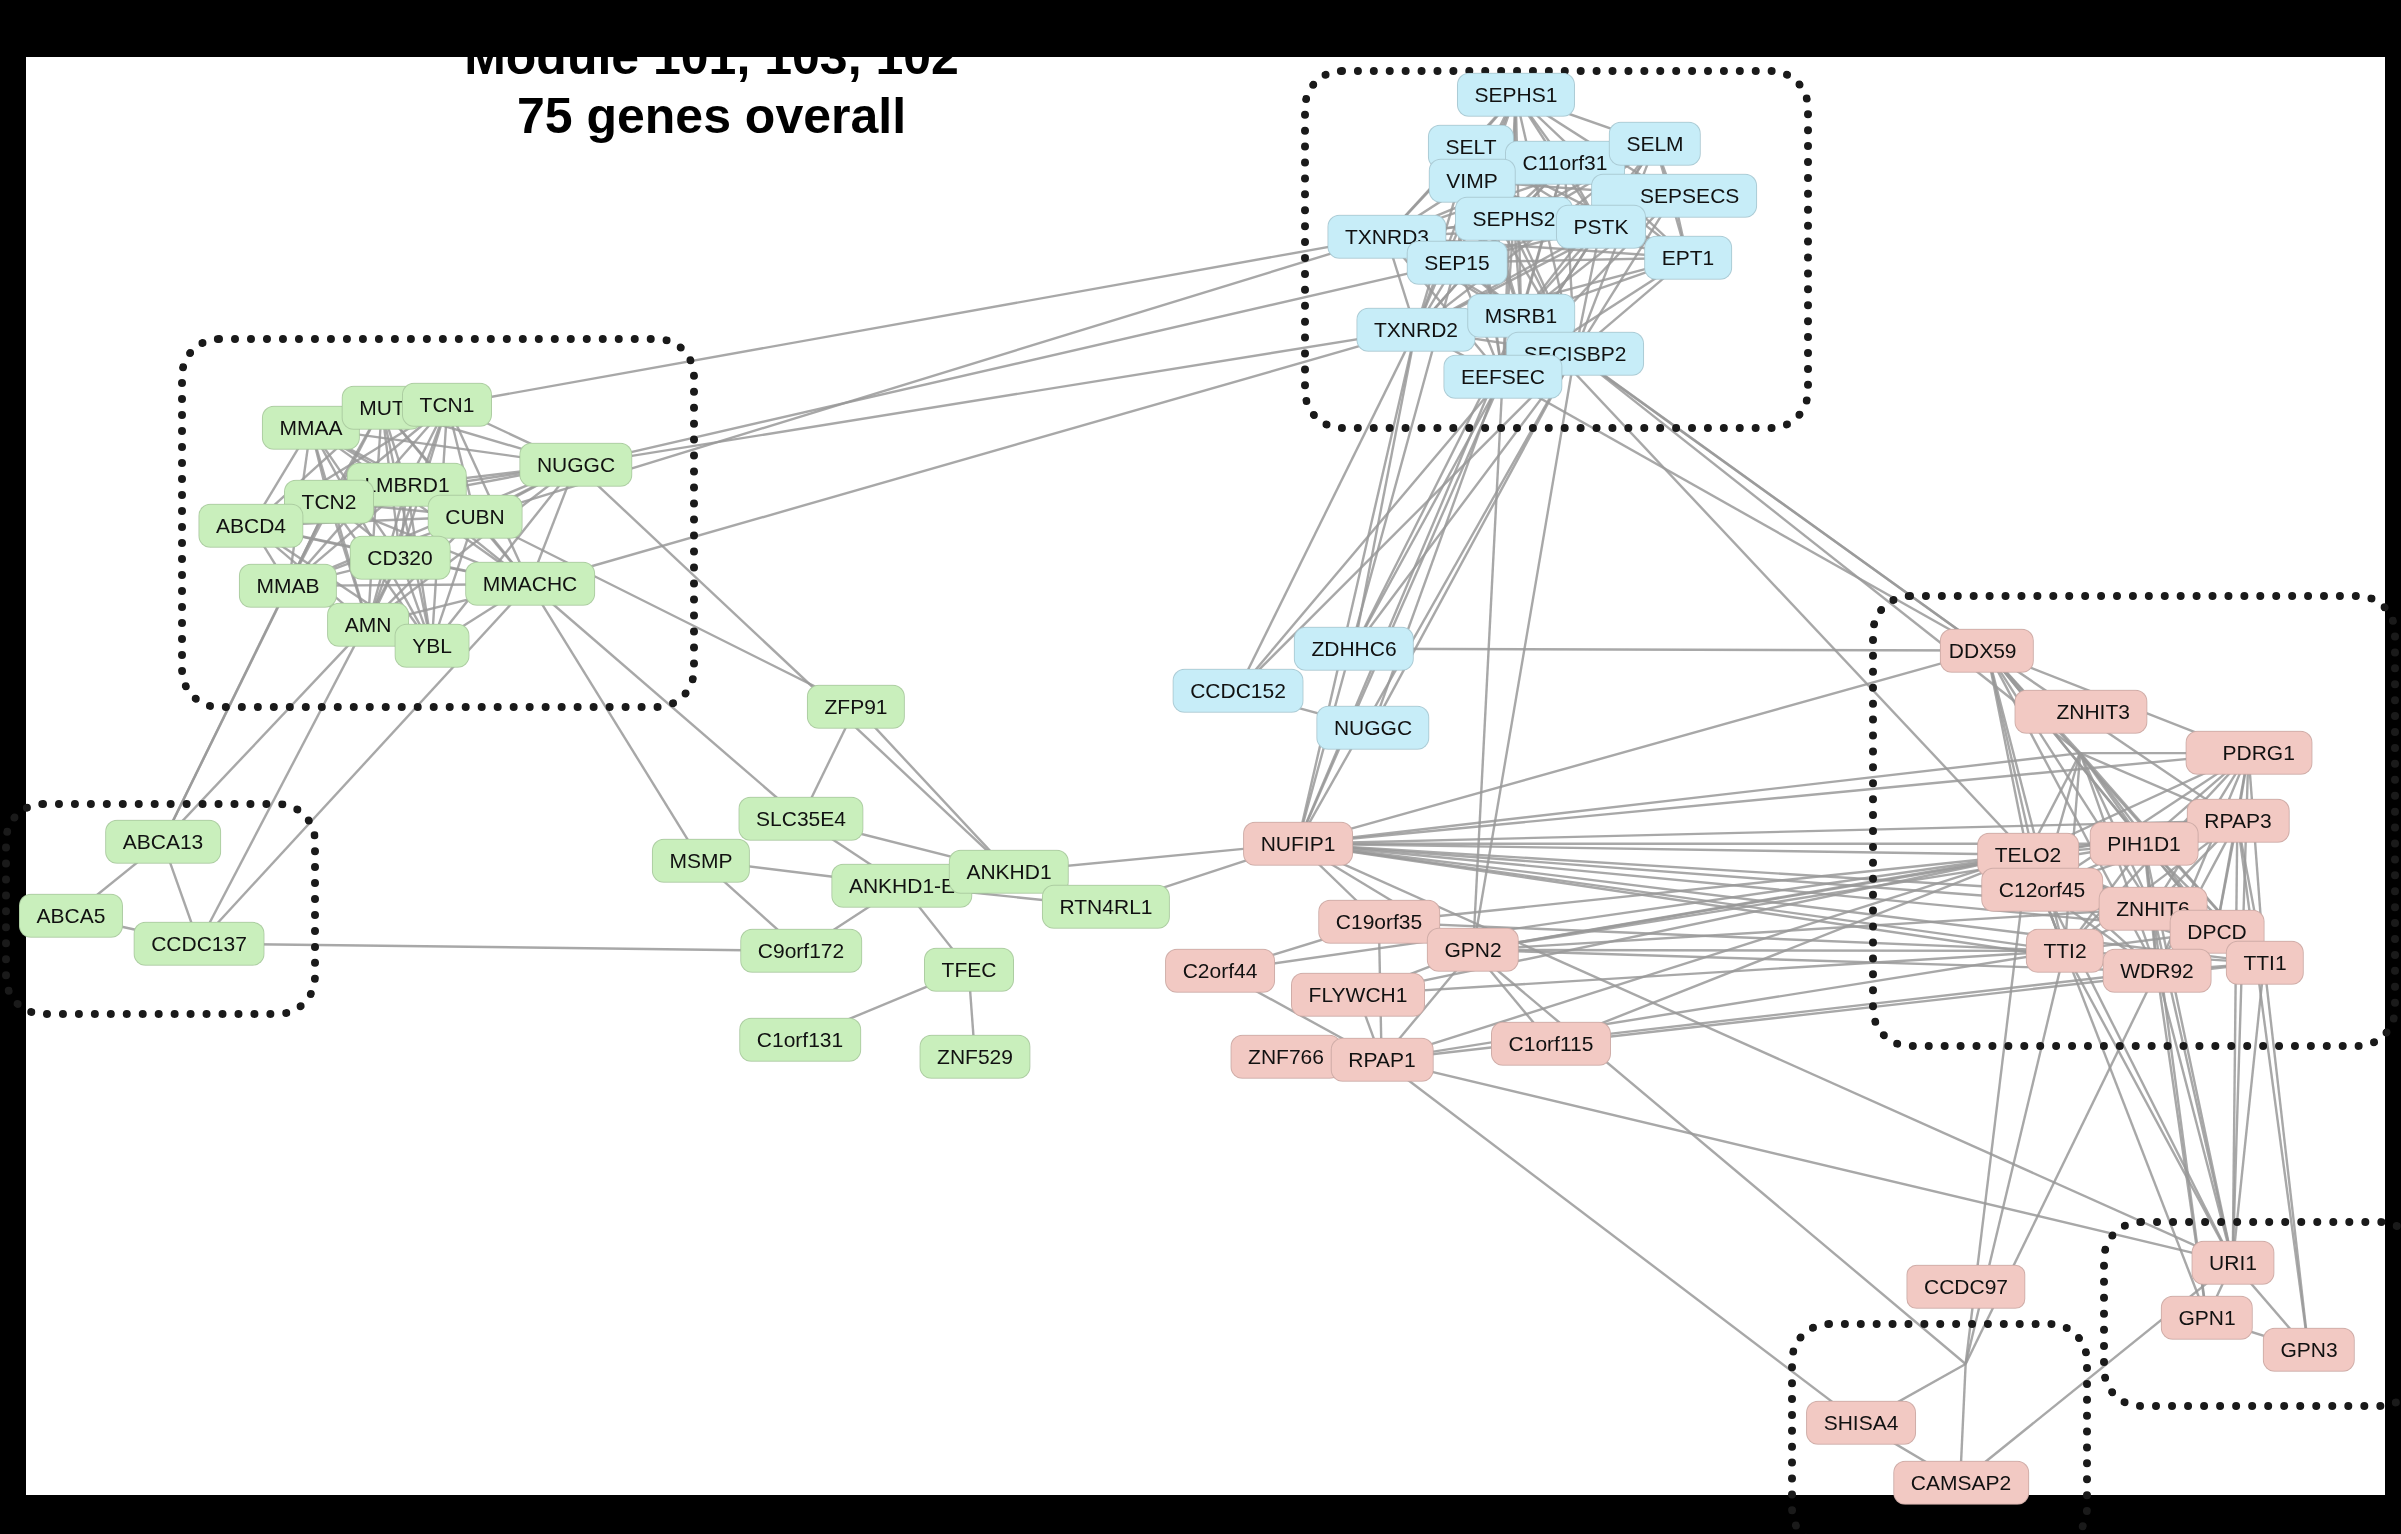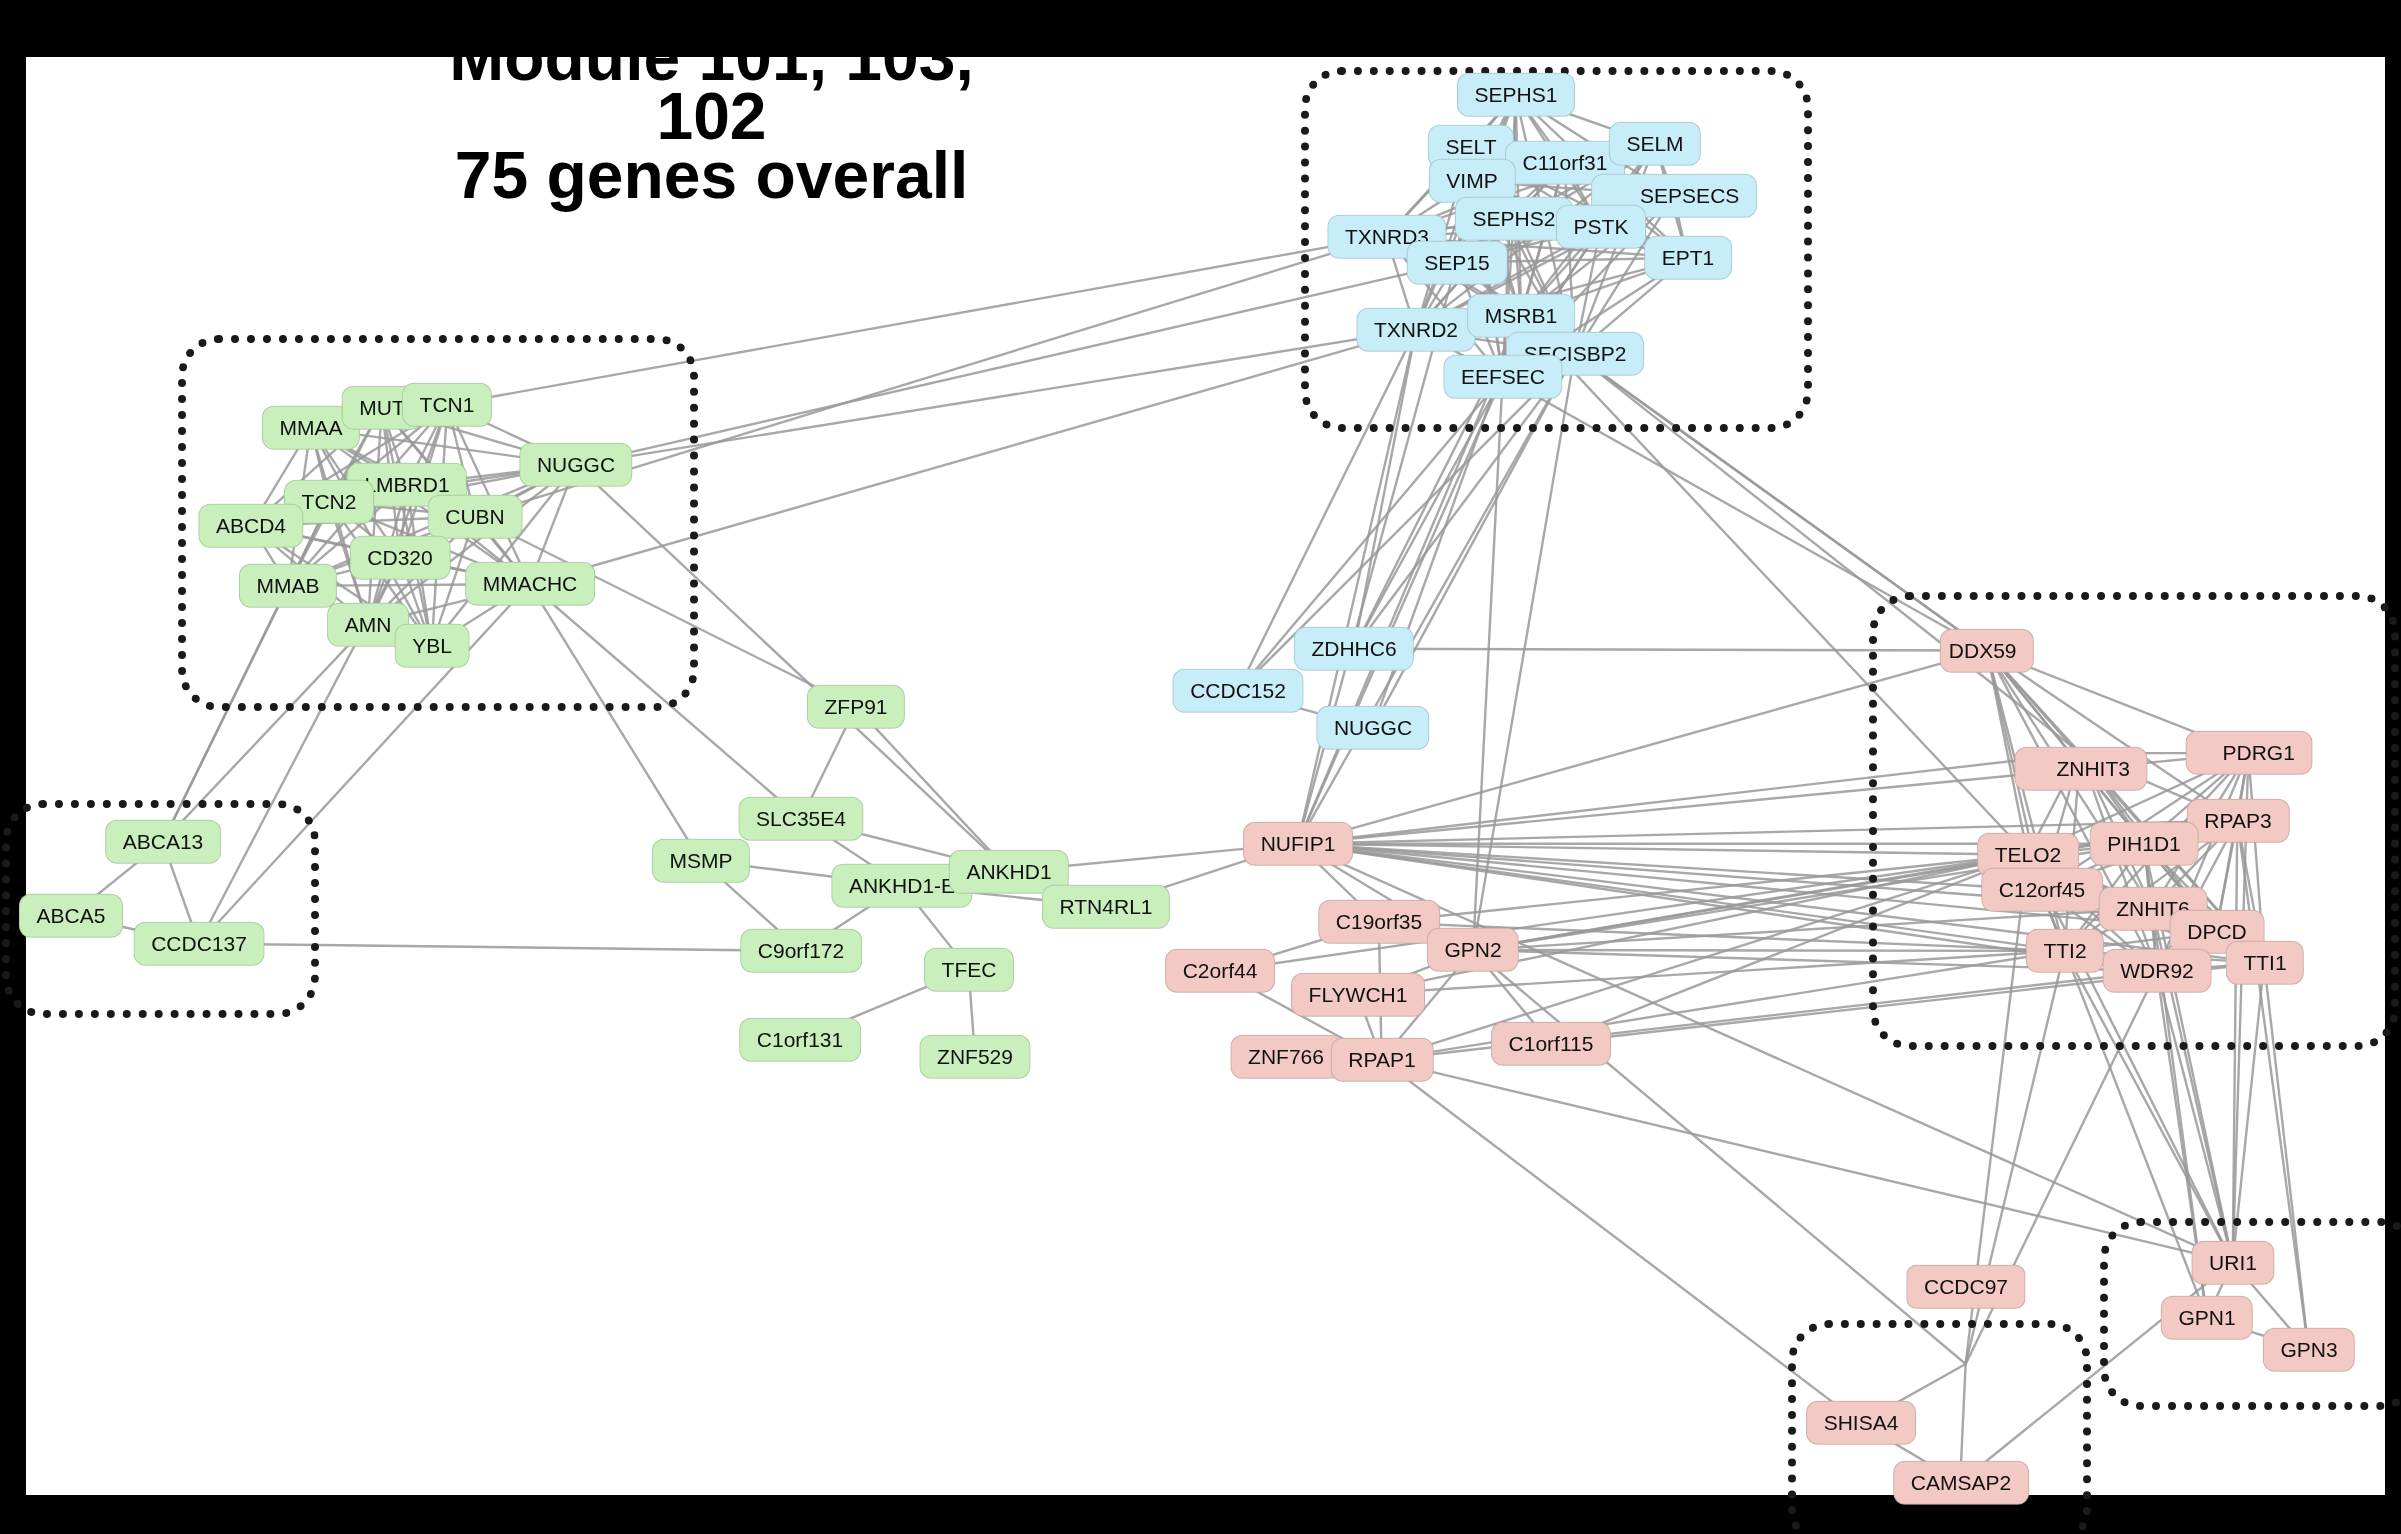--- a/index.html
+++ b/index.html
@@ -4,21 +4,21 @@
 <style>
   :root{
     --green:#c9efbc; --blue:#c7edf8; --pink:#f2c9c3;
     --edge:#999999; --box:#1a1a1a;
   }
   html,body{margin:0;padding:0;background:#000;}
   body{font-family:"Liberation Sans", sans-serif;}
   #stage{position:relative;width:2401px;height:1534px;background:#000;overflow:hidden;}
   #paper{position:absolute;left:26px;top:57px;width:2359px;height:1438px;background:#ffffff;}
   .title{position:absolute;left:388px;top:28px;width:647px;text-align:center;color:#000;
-         font-weight:bold;font-size:66px;line-height:59px;}
+         font-weight:bold;font-size:50px;line-height:59px;}
   .bar{position:absolute;background:#000;}
   .bar-top{left:0;top:0;width:2401px;height:57px;}
   .bar-bottom{left:0;top:1496px;width:2401px;height:39px;}
   .bar-left{left:0;top:0;width:26px;height:1534px;}
   .bar-right{left:2385px;top:0;width:16.6px;height:1534px;}
   #edge-layer{position:absolute;left:0;top:0;width:2401px;height:1534px;}
   #edge-layer line{stroke:var(--edge);stroke-width:2.6;opacity:0.85;}
   .cluster-box{position:absolute;border:8.3px dotted var(--box);border-radius:41px;}
   .node{position:absolute;transform:translate(-50%,-50%);white-space:nowrap;
         padding:9.2px 16.6px;border-radius:12px;font-size:21px;color:#111;
@@ -463,21 +463,21 @@
       <div class="node blue" style="left: 1688px; top: 258px;">EPT1</div>
       <div class="node blue" style="left: 1457px; top: 263px;">SEP15</div>
       <div class="node blue" style="left: 1416px; top: 330px;">TXNRD2</div>
       <div class="node blue" style="left: 1521px; top: 316px;">MSRB1</div>
       <div class="node blue" style="left: 1575px; top: 354px;">SECISBP2</div>
       <div class="node blue" style="left: 1503px; top: 377px;">EEFSEC</div>
       <div class="node blue" style="left: 1354px; top: 649px;">ZDHHC6</div>
       <div class="node blue" style="left: 1238px; top: 691px;">CCDC152</div>
       <div class="node blue" style="left: 1373px; top: 728px;">NUGGC</div>
       <div class="node pink" style="left: 1987px; top: 651px; padding-left: 8px;">DDX59</div>
-      <div class="node pink" style="left: 2081px; top: 769px; padding-left: 41px;">ZNHIT3</div>
+      <div class="node pink" style="left: 2081px; top: 712px; padding-left: 41px;">ZNHIT3</div>
       <div class="node pink" style="left: 2249px; top: 753px; padding-left: 36px;">PDRG1</div>
       <div class="node pink" style="left: 2238px; top: 821px;">RPAP3</div>
       <div class="node pink" style="left: 2028px; top: 855px;">TELO2</div>
       <div class="node pink" style="left: 2144px; top: 844px;">PIH1D1</div>
       <div class="node pink" style="left: 2042px; top: 890px;">C12orf45</div>
       <div class="node pink" style="left: 2153px; top: 909px;">ZNHIT6</div>
       <div class="node pink" style="left: 2217px; top: 932px;">DPCD</div>
       <div class="node pink" style="left: 2065px; top: 951px;">TTI2</div>
       <div class="node pink" style="left: 2157px; top: 971px;">WDR92</div>
       <div class="node pink" style="left: 2265px; top: 963px;">TTI1</div>

